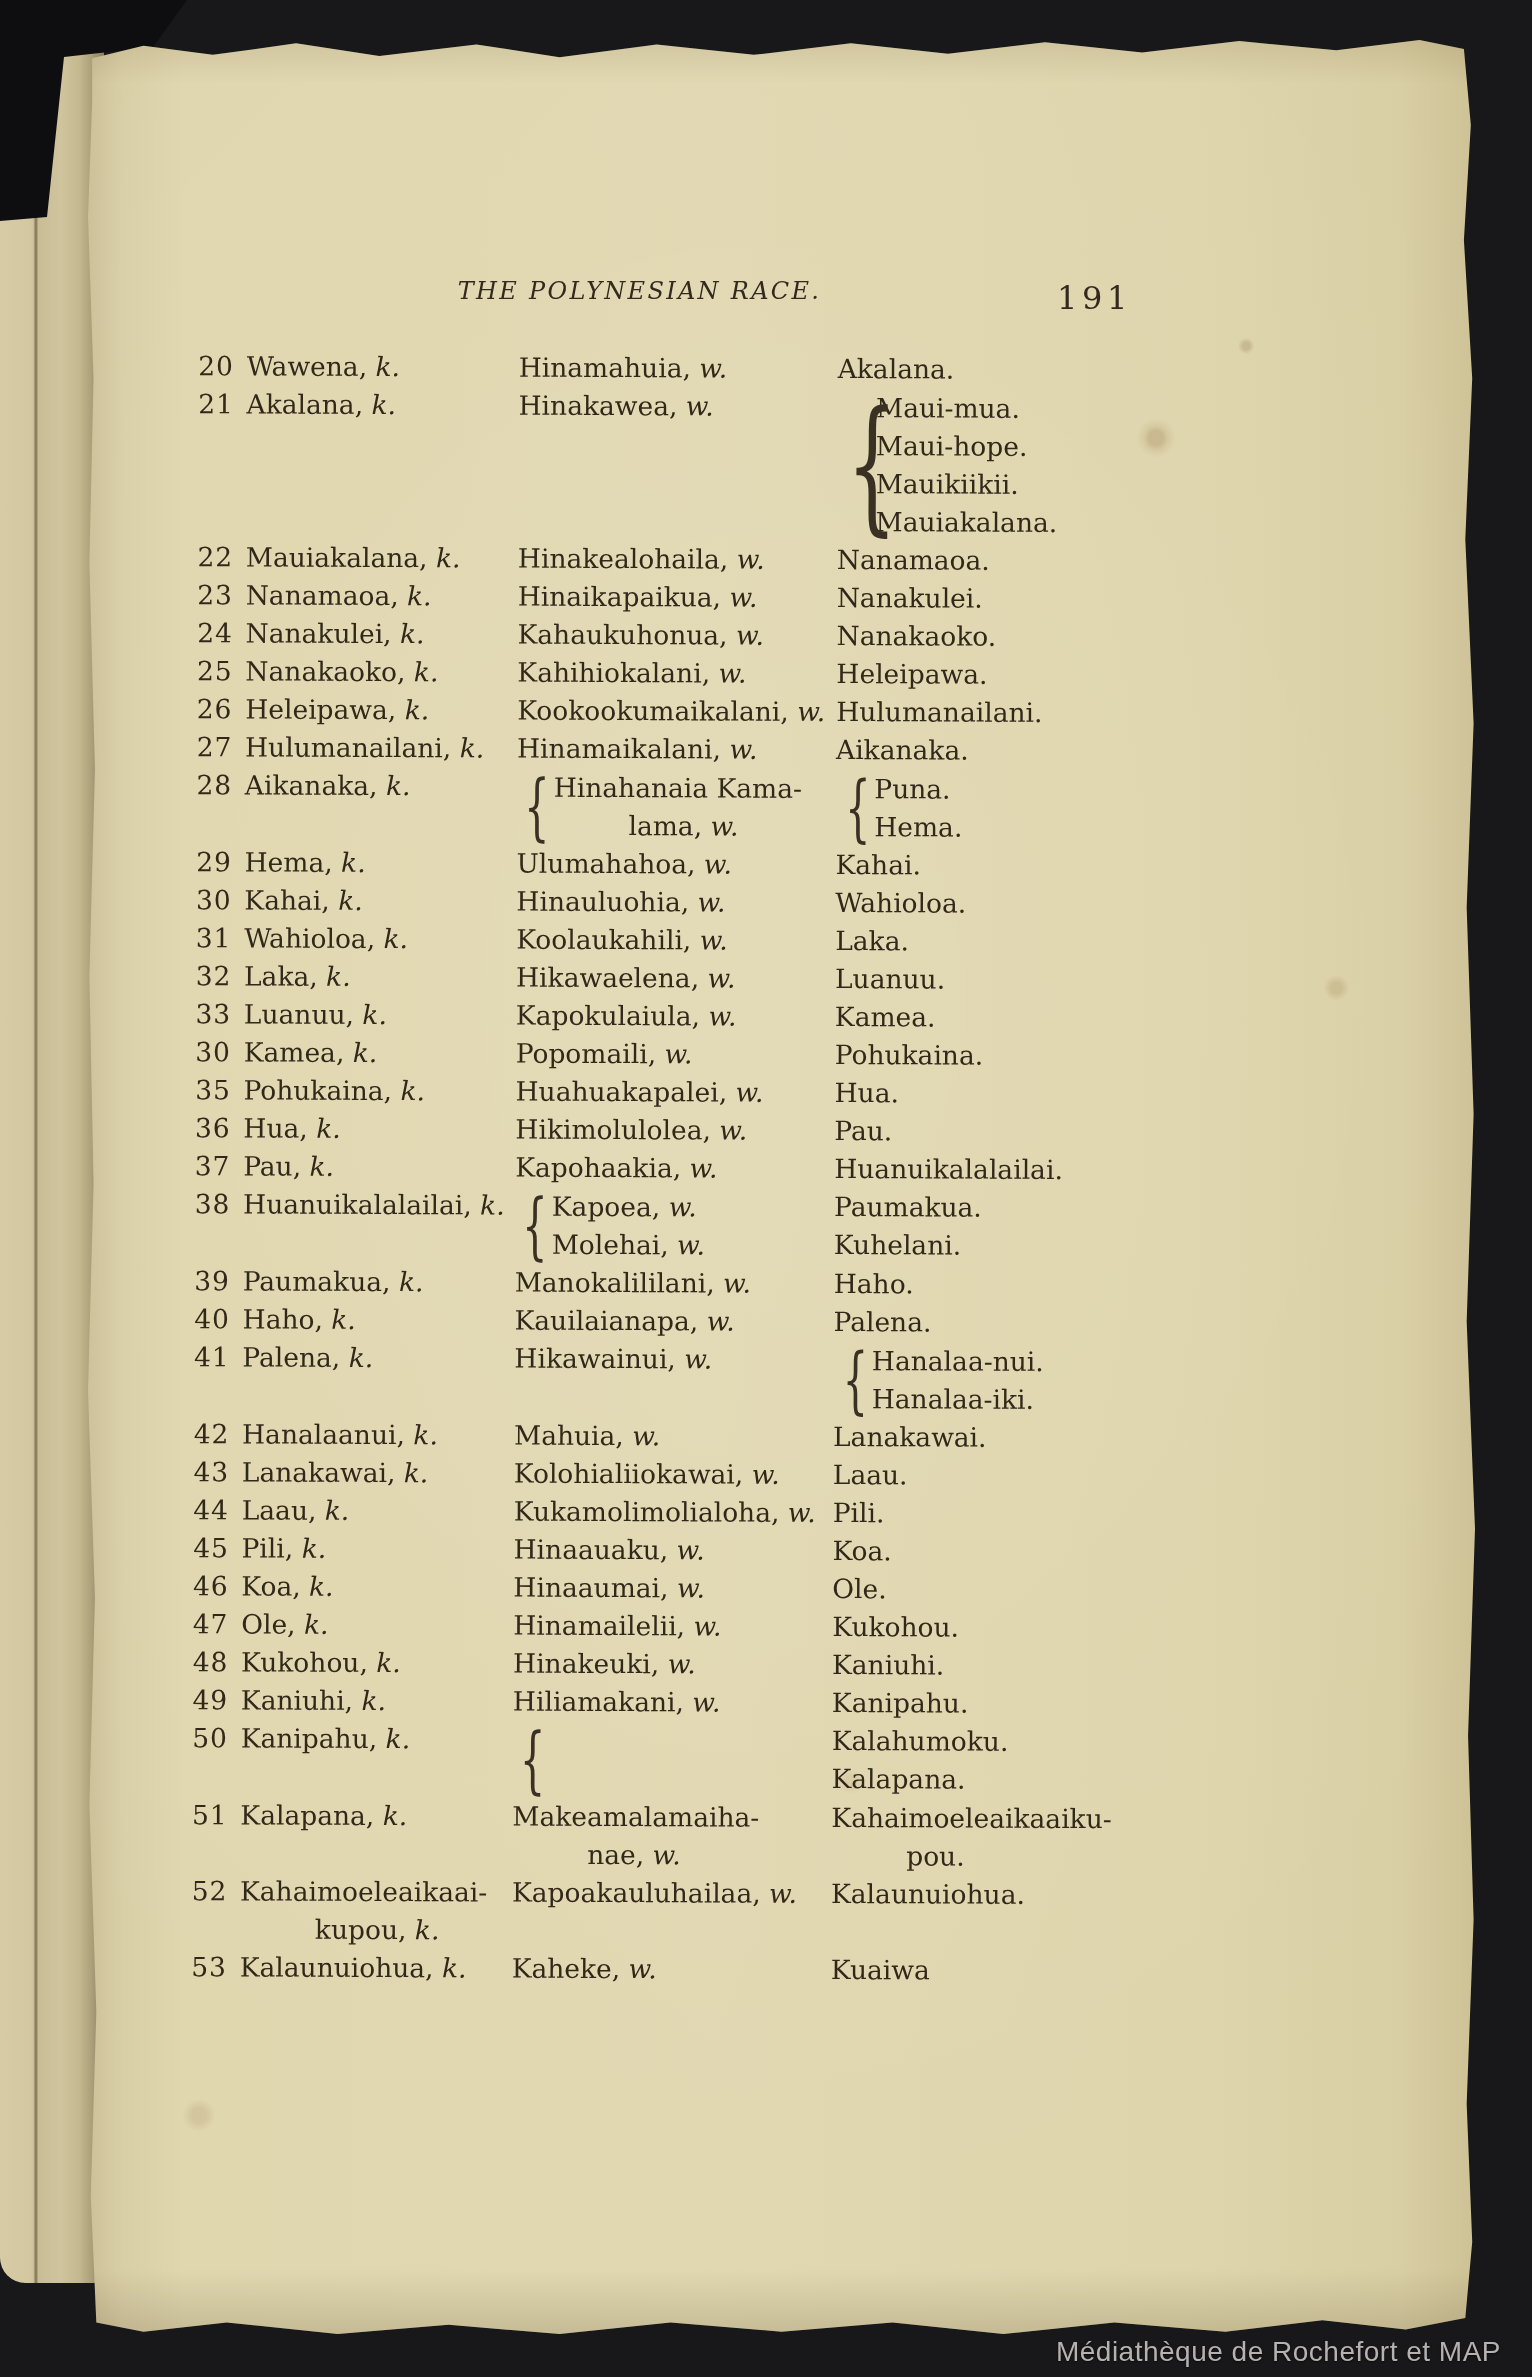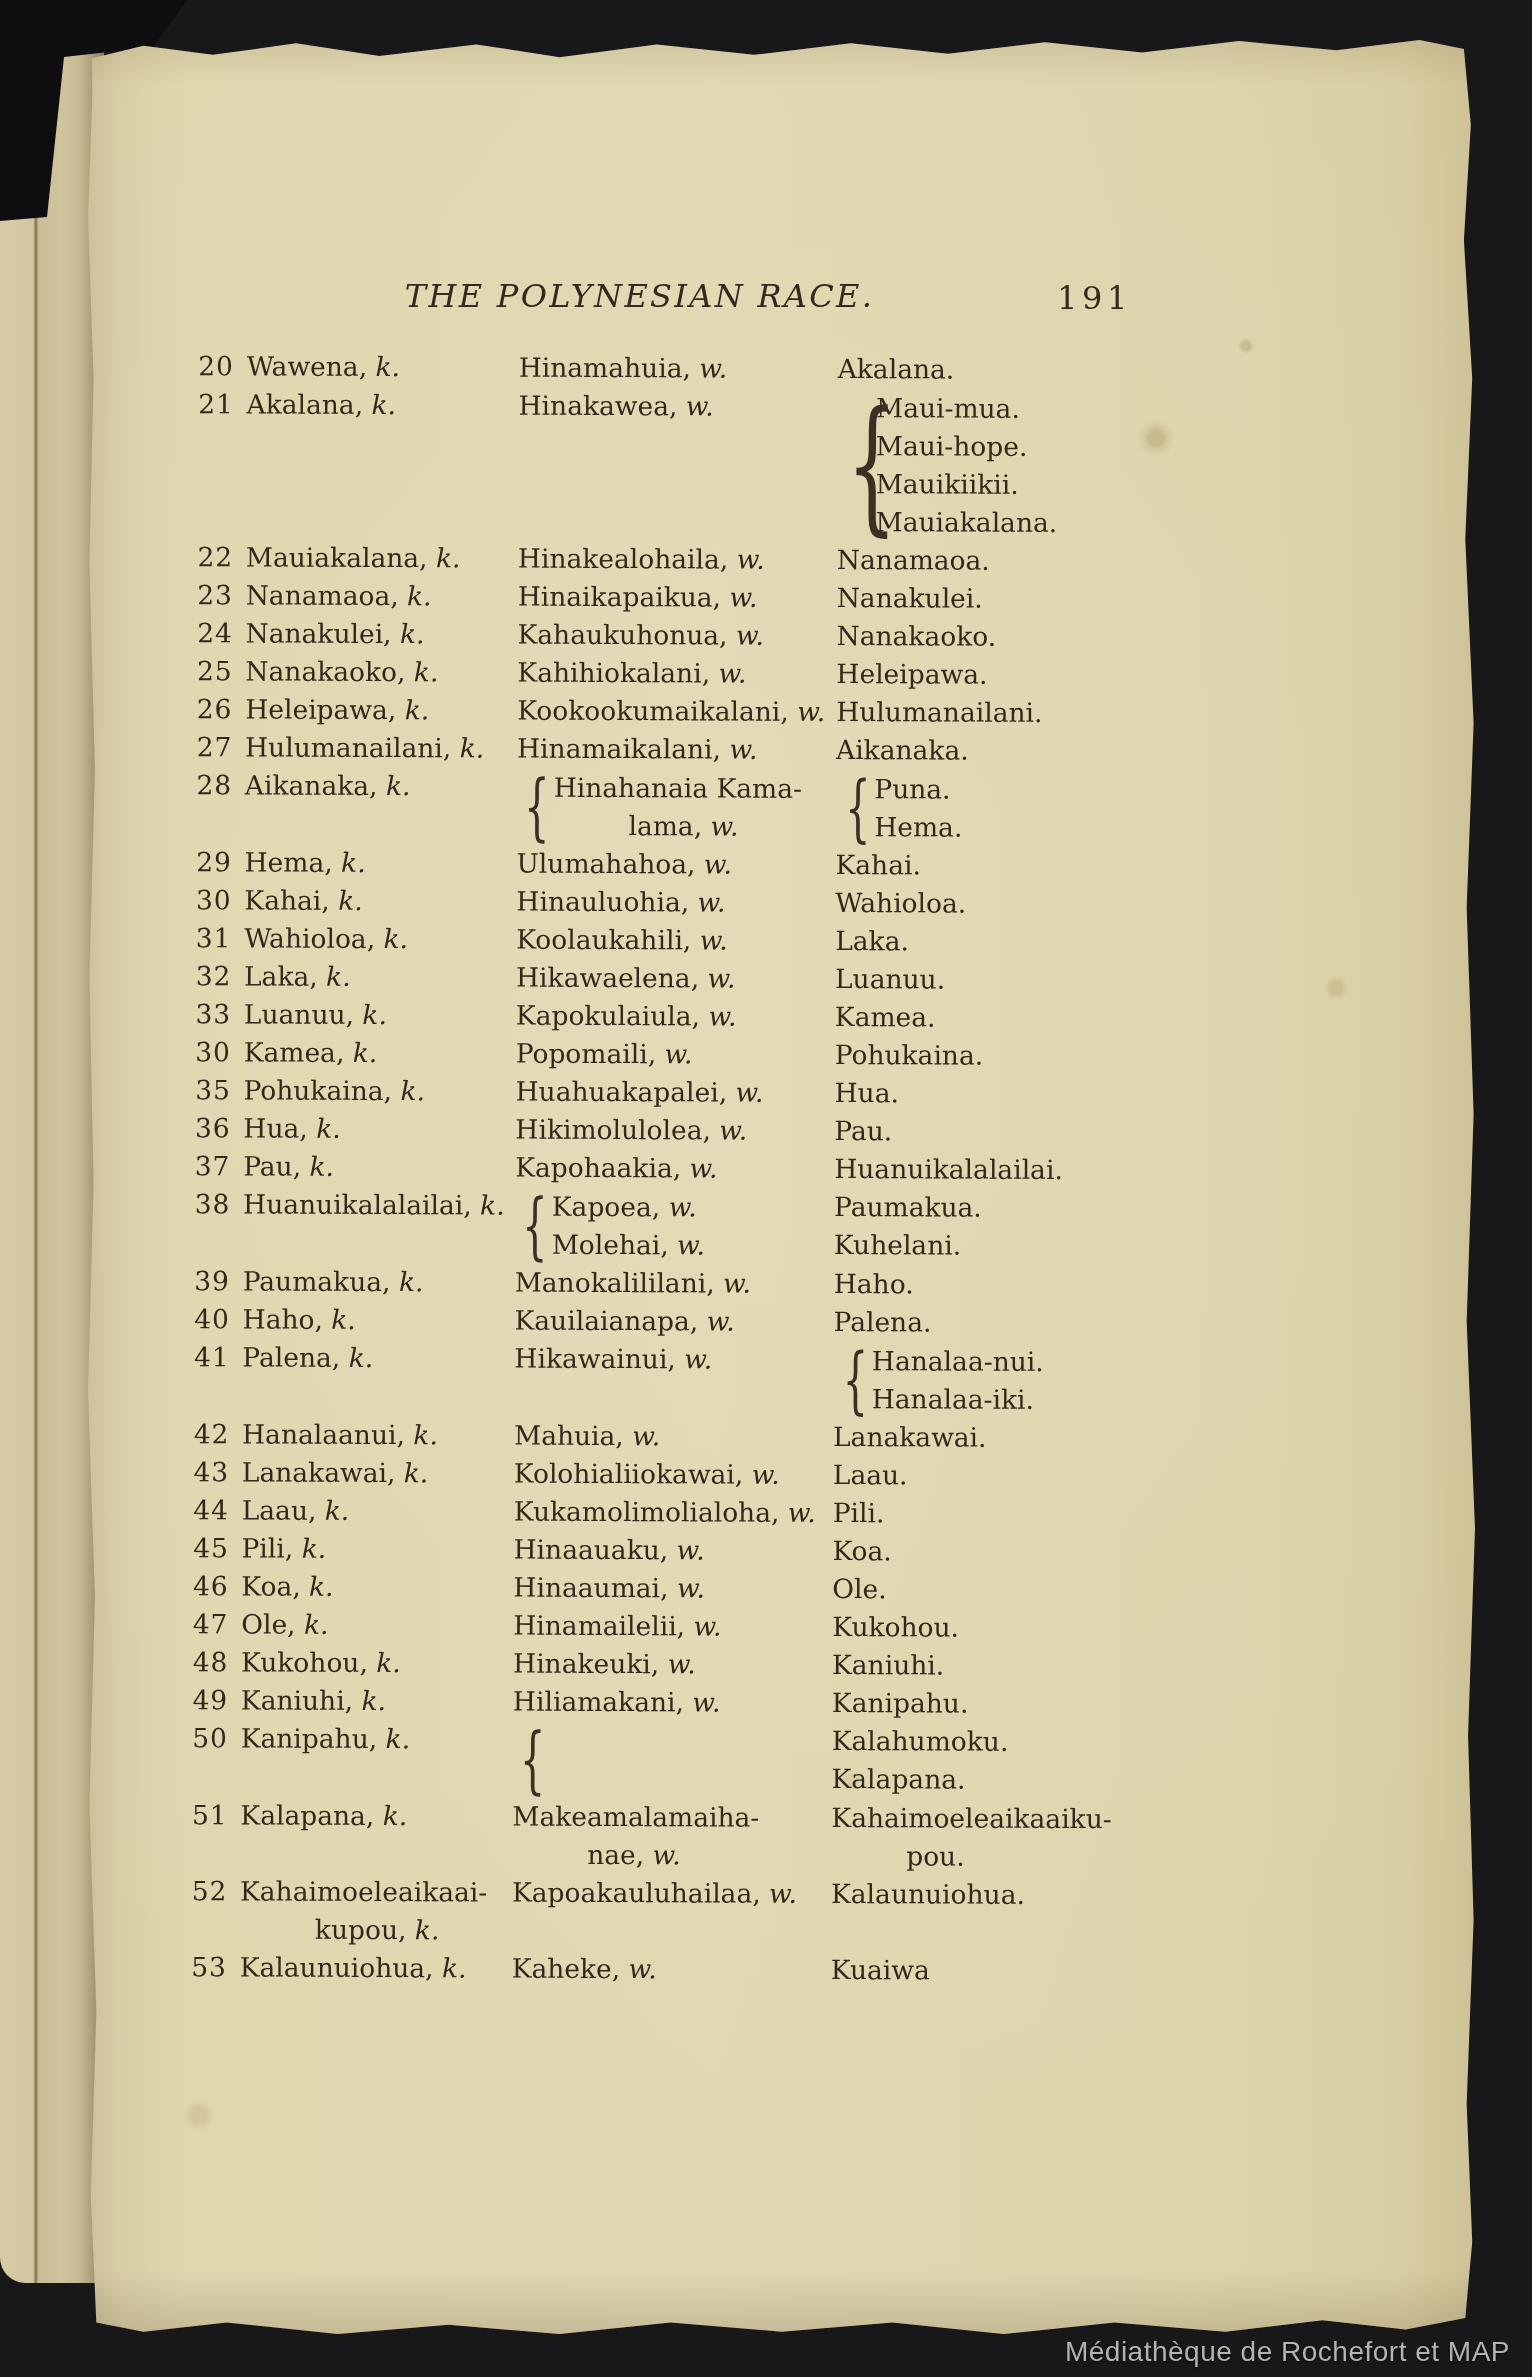--- a/index.html
+++ b/index.html
@@ -26,39 +26,39 @@
       linear-gradient(90deg,#cdc099 0,#d9cfa7 2.5%,#e0d7af 7%,#e1d8b2 45%,#ded5ac 80%,#d9cfa4 94.5%,#cec196 100%);
     box-shadow:-11px 4.6px 18px rgba(0,0,0,.5);
     clip-path:polygon(0.3% 1.1%,4% 0.55%,9% 0.95%,15% 0.45%,21% 1%,28% 0.5%,34% 1.05%,41% 0.5%,
       48% 0.95%,55% 0.45%,62% 0.9%,69% 0.4%,76% 0.85%,83% 0.35%,90% 0.75%,96% 0.3%,99.2% 0.7%,
       99.7% 4%,99.2% 9%,99.8% 15%,99.3% 22%,99.9% 30%,99.4% 38%,99.9% 47%,99.4% 56%,100% 65%,
       99.5% 74%,99.9% 82%,99.4% 90%,99.8% 96%,99.3% 99.3%,95% 99.8%,89% 99.4%,82% 99.9%,74% 99.5%,
       66% 100%,58% 99.5%,50% 99.9%,42% 99.5%,34% 100%,26% 99.6%,18% 100%,10% 99.5%,4% 99.9%,
       0.6% 99.5%,0.2% 94%,0.6% 86%,0.1% 77%,0.5% 68%,0 59%,0.4% 50%,0.1% 41%,0.5% 32%,0.1% 23%,
       0.4% 15%,0 8%,0.3% 3%);}
   .running-title{position:absolute;top:244px;left:296px;width:511px;text-align:center;
-    font-style:italic;font-size:32px;letter-spacing:2.3px;color:#33291c;white-space:nowrap;}
+    font-style:italic;font-size:24px;letter-spacing:2.3px;color:#33291c;white-space:nowrap;}
   .pageno{position:absolute;top:246px;left:969px;font-size:32px;letter-spacing:4.6px;color:#33291c;text-align:right;}
   .gen-table{position:absolute;left:58px;top:314px;width:1305px;font-size:26.5px;line-height:38px;
     color:#32281a;transform:rotate(0.25deg);transform-origin:0 0;}
   .row{display:flex;align-items:flex-start;}
   .c-num{width:44px;text-align:right;flex:none;letter-spacing:0.9px;margin-left:44px;}
   .c-husband{margin-left:12.8px;width:272px;flex:none;}
   .c-wife{width:319px;flex:none;}
   .c-children{flex:auto;min-width:0;}
   .group{display:flex;align-items:center;}
   .c-children .group{margin-left:9px;}
   .c-wife .group{margin-left:7.3px;}
   .brace{flex:none;width:24px;margin-right:5.5px;text-align:left;color:#3a3023;
     transform:scaleX(.55);transform-origin:left center;overflow:visible;}
   .lines{display:flex;flex-direction:column;}
   .line{white-space:nowrap;}
   .line.indent{margin-left:75px;}
   .tag{font-style:italic;}
-  .watermark{position:absolute;right:23px;bottom:9px;font-family:"Liberation Sans", sans-serif;
+  .watermark{position:absolute;right:32px;bottom:9px;font-family:"Liberation Sans", sans-serif;
     font-size:28px;color:#b5b3b0;letter-spacing:0.5px;text-shadow:0 0.9px 1.8px rgba(0,0,0,.6);}
 </style>
 </head>
 <body>
 
 <div class="scan">
   <div class="left-page"></div>
   <div class="wedge"></div>
 
   <div class="page">

